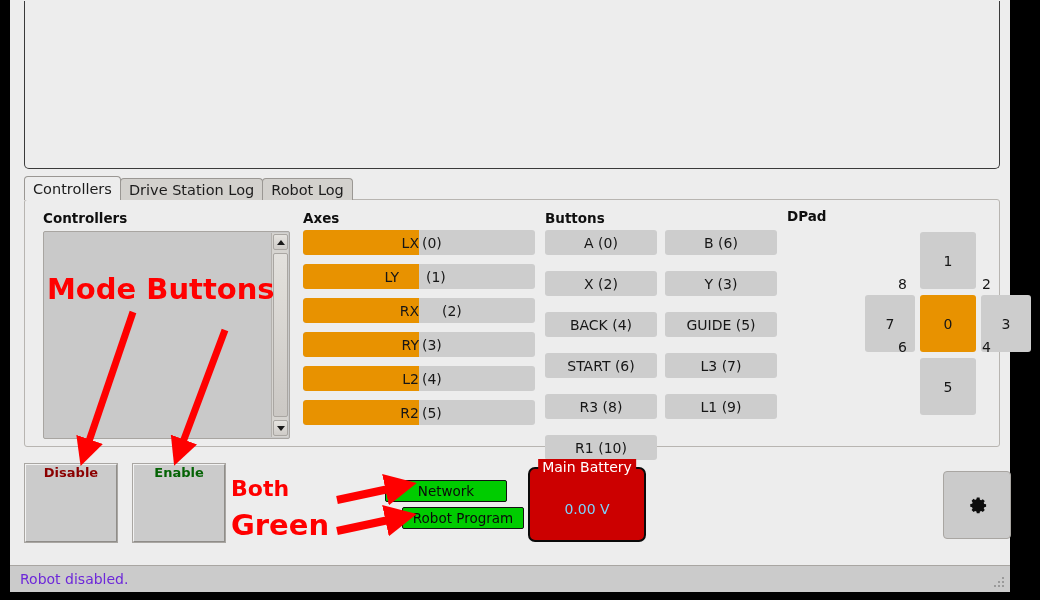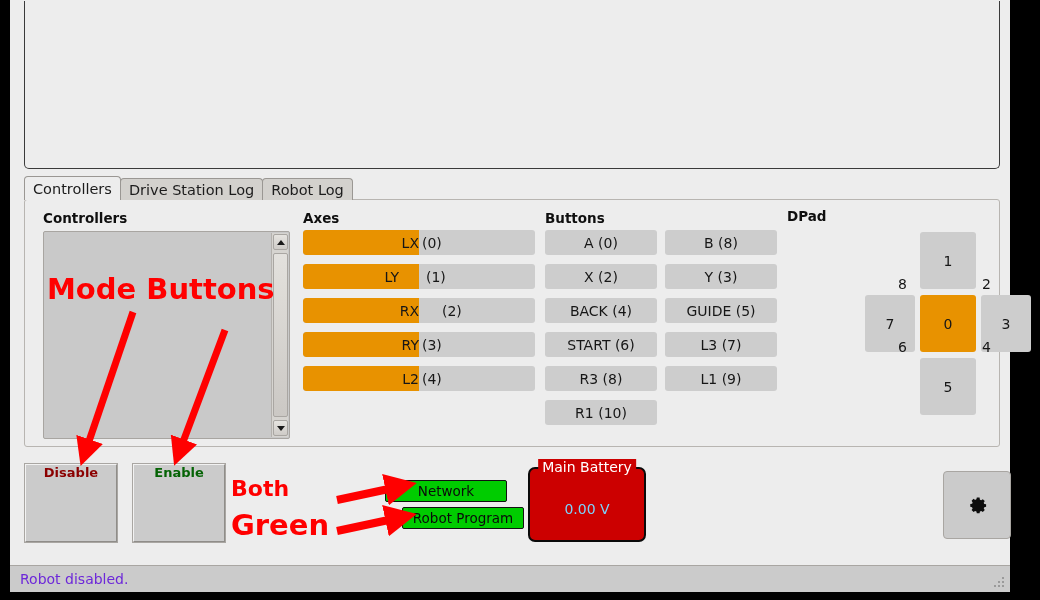--- a/index.html
+++ b/index.html
@@ -131,21 +131,21 @@
     white-space: nowrap;
   }
   .axis-name { text-align: right; }
   .axis-idx { padding-left: 3px; }
 
   
   #buttons-group { position: absolute; left: 520px; top: 10px; }
   #buttons-grid {
     display: grid;
     grid-template-columns: 112px 112px;
-    gap: 9px 8px;
+    gap: 16px 8px;
   }
   .pad-btn {
     height: 25px;
     background: #cdcdcd;
     border-radius: 3px;
     display: flex; align-items: center; justify-content: center;
     font-size: 14px; color: #161616;
   }
 
   
@@ -328,30 +328,37 @@
             <span class="axis-idx">(3)</span>
           </div>
         </div>
         <div class="axis-row">
           <div class="axis-fill" style="width: 50%;"></div>
           <div class="axis-label" style="left: 0px; width: 232px; justify-content: flex-start;">
             <span class="axis-name" style="width: 50%; display: inline-block;">L2</span>
             <span class="axis-idx">(4)</span>
           </div>
         </div>
+        <div class="axis-row">
+          <div class="axis-fill" style="width: 50%;"></div>
+          <div class="axis-label" style="left: 0px; width: 232px; justify-content: flex-start;">
+            <span class="axis-name" style="width: 50%; display: inline-block;">R2</span>
+            <span class="axis-idx">(5)</span>
+          </div>
+        </div>
       </div>
 
     <div class="group-title" style="left:520px; top:10px;">Buttons</div>
     <div id="buttons-group" style="top:30px;">
       <div id="buttons-grid">
           <div class="pad-btn">
             <span>A (0)</span>
           </div>
           <div class="pad-btn">
-            <span>B (8)</span>
+            <span>B (6)</span>
           </div>
           <div class="pad-btn">
             <span>X (2)</span>
           </div>
           <div class="pad-btn">
             <span>Y (3)</span>
           </div>
           <div class="pad-btn">
             <span>BACK (4)</span>
           </div>

